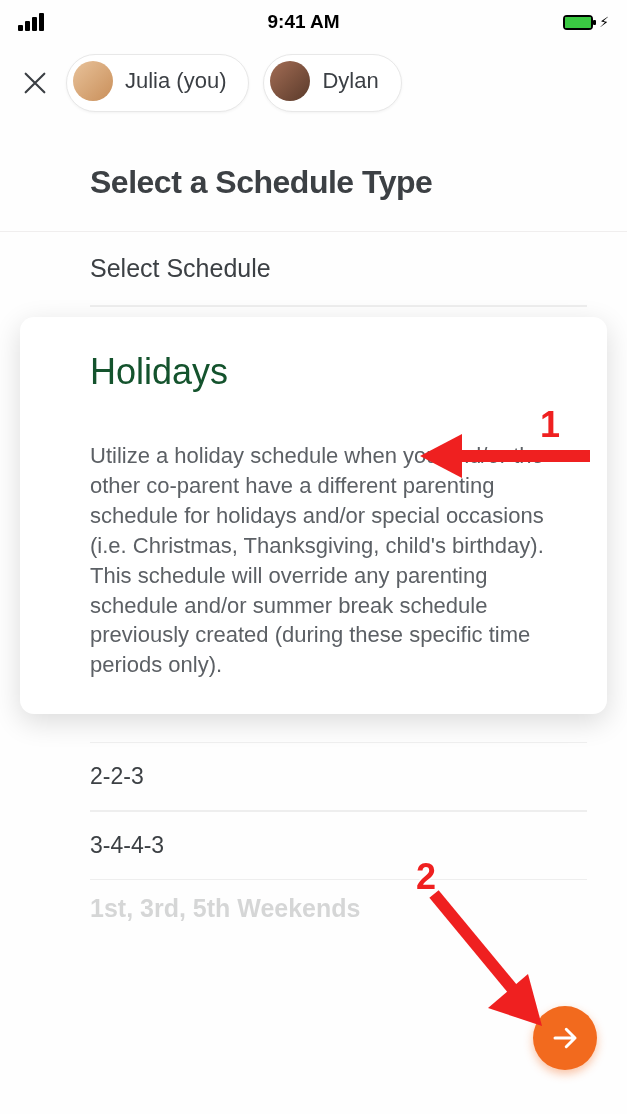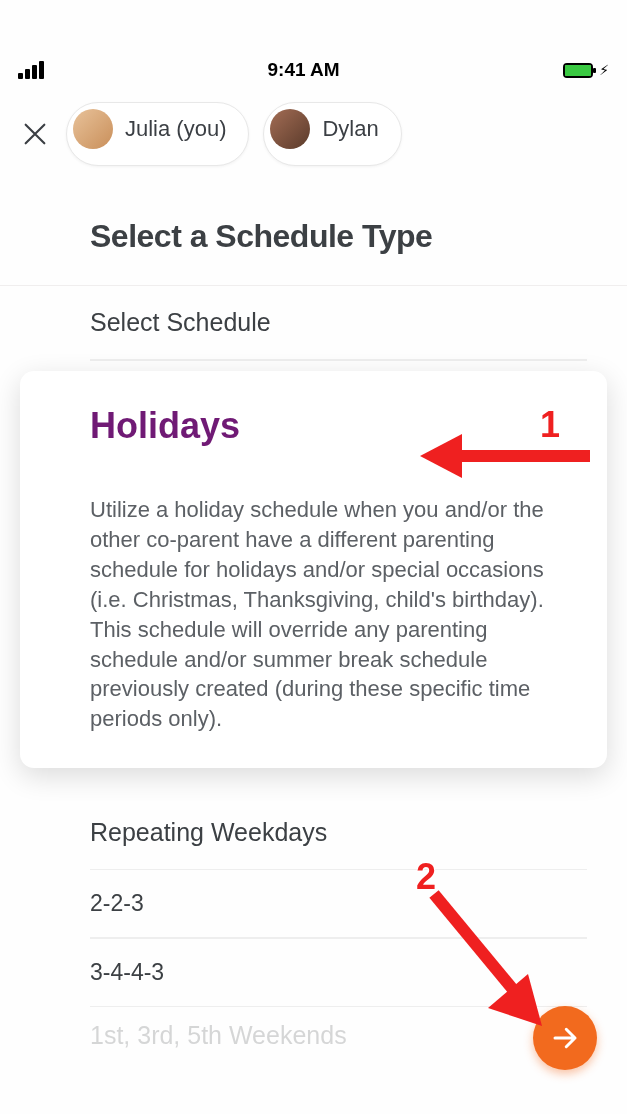--- a/index.html
+++ b/index.html
@@ -1,45 +1,45 @@
 <!DOCTYPE html>
 <html><head>
 <meta charset="utf-8">
 <style>
   * { box-sizing: border-box; margin: 0; padding: 0; }
   html, body { width: 627px; height: 1114px; font-family: -apple-system, "Helvetica Neue", Arial, sans-serif; background: #fefefe; color: #3b3f44; overflow: hidden; position: relative; }
-  .status-bar { display: flex; align-items: center; justify-content: space-between; padding: 8px 18px 4px 18px; height: 40px; margin-top: 48px; }
+  .status-bar { display: flex; align-items: center; justify-content: space-between; padding: 8px 18px 4px 18px; height: 40px; }
   .status-left, .status-right { display: flex; align-items: center; gap: 4px; }
   .signal { display: flex; gap: 2px; align-items: flex-end; }
   .signal span { width: 5px; background: #000; border-radius: 1px; }
   .signal span:nth-child(1){height:6px;} .signal span:nth-child(2){height:10px;} .signal span:nth-child(3){height:14px;} .signal span:nth-child(4){height:18px;}
   .clock { font-size: 19px; font-weight: 600; color:#000; }
   .battery { width: 30px; height: 15px; border: 2px solid #000; border-radius: 4px; position: relative; }
   .battery::after { content:""; position:absolute; right:-5px; top:3px; width:3px; height:5px; background:#000; border-radius:1px;}
   .battery-fill { width: 100%; height: 100%; background: #3ac942; border-radius: 1px; }
   .bolt { font-size: 14px; color:#000; margin-left:2px;}
   .header-row { display:flex; align-items:center; gap:14px; padding: 14px 18px 18px 18px; }
   .close-x { width:34px; height:34px; display:flex; align-items:center; justify-content:center; cursor:pointer;}
   .close-x svg { width:32px; height:32px;}
-  .person-chip { display:flex; align-items:center; gap:12px; background:#fff; border:1px solid #e8e8e8; border-radius: 999px; padding:6px 22px 16px 6px; box-shadow: 0 1px 3px rgba(0,0,0,0.05); cursor:pointer;}
+  .person-chip { display:flex; align-items:center; gap:12px; background:#fff; border:1px solid #e8e8e8; border-radius: 999px; padding:6px 22px 10px 6px; box-shadow: 0 1px 3px rgba(0,0,0,0.05); cursor:pointer;}
   .avatar { width:40px; height:40px; border-radius:50%; display:flex; align-items:center; justify-content:center; font-size:22px;}
   .avatar.a1{ background: linear-gradient(135deg,#e8c29a,#c98f5a);}
   .avatar.a2{ background: linear-gradient(135deg,#a36d55,#5a3a2a);}
   .chip-label { font-size:22px; color:#3b3f44;}
   .page-title-wrap { padding: 34px 40px 30px 90px; }
   .page-title { font-size:32px; font-weight:600; color:#3c4044; letter-spacing:-0.5px;}
   .divider-full { height:1px; background:#f0eeee; width:100%;}
   .list { padding: 0 0 0 0;}
   .list-item { padding: 22px 40px 22px 90px; font-size:25px; font-weight:500; color:#3c4044; cursor:pointer;}
   .list-divider { height:1px; background:#eeeeee; margin-left:90px; margin-right:40px;}
   .card { margin: 0 20px 0 20px; background:#fff; border-radius: 14px; box-shadow: 0 8px 28px rgba(0,0,0,0.14); padding: 34px 38px 34px 70px; margin-top:10px; margin-bottom:28px;}
-  .card-title { font-size:36px; font-weight:700; color:#701a75; margin-bottom:3px;}
+  .card-title { font-size:36px; font-weight:400; color:#14532d; margin-bottom:3px;}
   .card-desc { font-size:22px; line-height:1.36; color:#5c6065;margin-top:48px;}
   .pattern-item { padding: 20px 40px 20px 90px; font-size:23px; color:#3c4044; cursor:pointer;}
-  .cutoff { padding: 14px 36px 0 90px; font-size:25px; color:#8b8d8f; opacity:0.35;}
+  .cutoff { padding: 14px 36px 0 90px; font-size:25px; color:#8b8d8f; opacity:0.35;font-weight:bold;}
   .fab { position:absolute; right:30px; bottom:44px; width:64px; height:64px; border-radius:50%; background:#f26a1e; display:flex; align-items:center; justify-content:center; box-shadow:0 4px 10px rgba(242,106,30,0.4); cursor:pointer;}
   .fab svg{width:30px;height:30px;}
   
   .anno-num { position:absolute; font-size:36px; font-weight:800; color:#ef2020; text-shadow: -1px -1px 0 #fff, 1px -1px 0 #fff, -1px 1px 0 #fff, 1px 1px 0 #fff;}
   .arrow { position:absolute; }
 </style>
 </head>
 <body>
 
 <div class="status-bar">
@@ -84,21 +84,20 @@
 <div class="list">
   <div class="list-item">Select Schedule</div>
   <div class="list-divider"></div>
   <div class="list-divider"></div>
 
   <div class="card">
     <div class="card-title">Holidays</div>
     <div class="card-desc">Utilize a holiday schedule when you and/or the other co-parent have a different parenting schedule for holidays and/or special occasions (i.e. Christmas, Thanksgiving, child's birthday). This schedule will override any parenting schedule and/or summer break schedule previously created (during these specific time periods only).</div>
   </div>
 
-  <div class="list-item">Repeating Weekdays</div>
   <div class="list-divider"></div>
 
   <div class="pattern-item">2-2-3</div>
   <div class="list-divider"></div>
   <div class="list-divider"></div>
   <div class="pattern-item">3-4-4-3</div>
   <div class="list-divider"></div>
 
   <div class="cutoff">1st, 3rd, 5th Weekends</div>
 </div>

